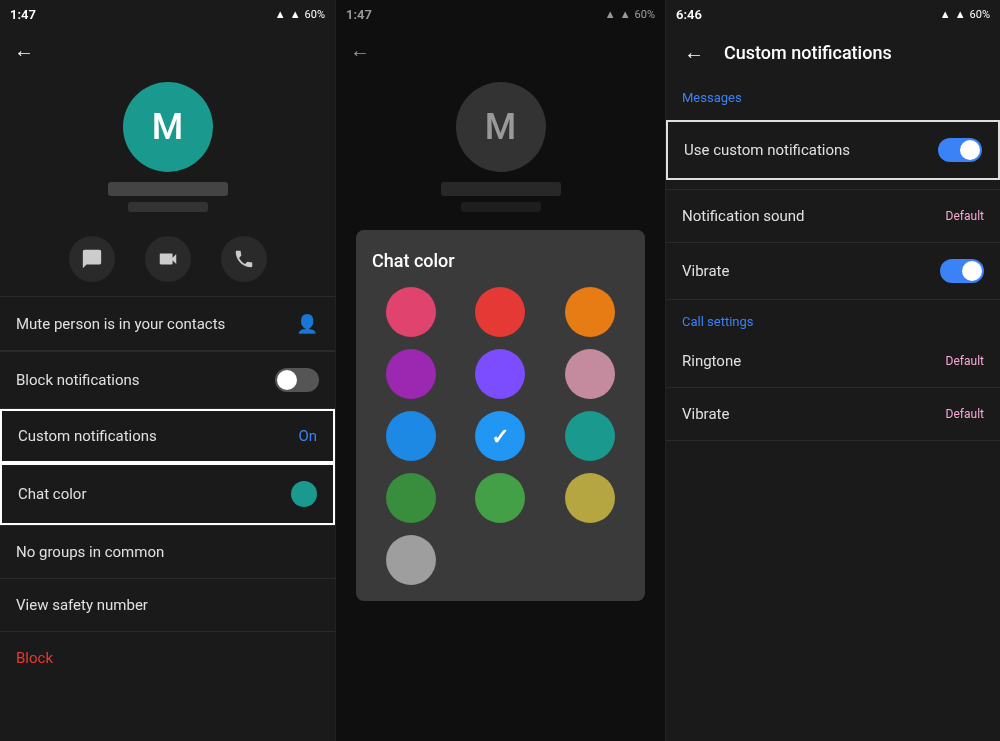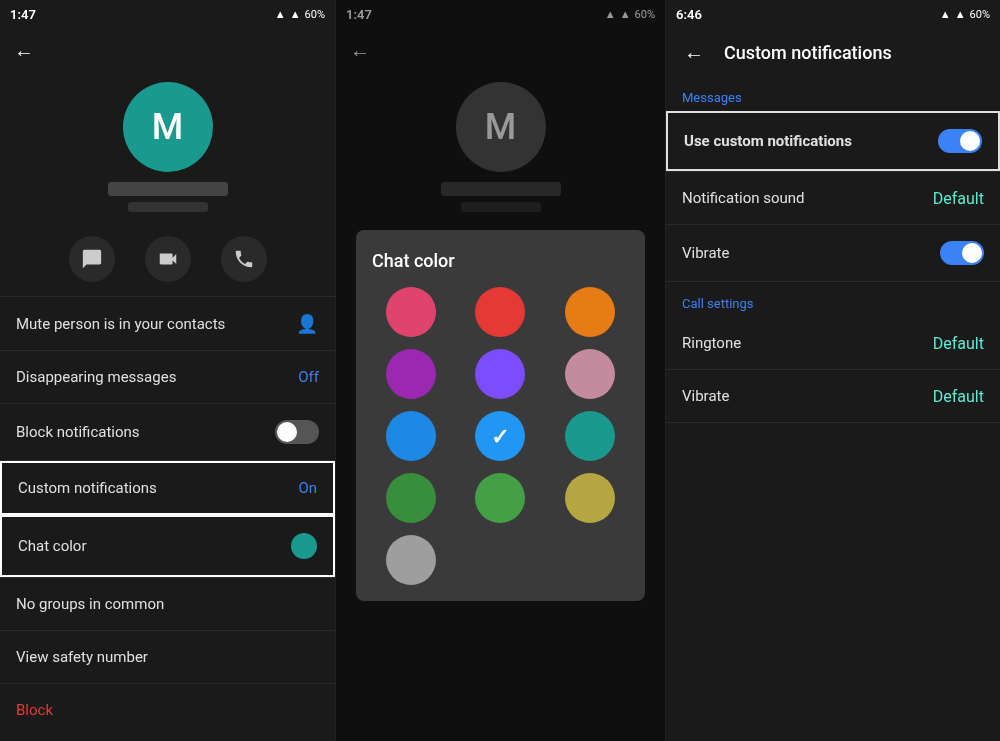--- a/index.html
+++ b/index.html
@@ -222,38 +222,37 @@
       align-items: center;
       justify-content: space-between;
       padding: 16px 16px;
       min-height: 52px;
     }
     .setting-label {
       color: #e0e0e0;
       font-size: 15px;
     }
     .setting-value {
-      color: #5eead4;
-      font-size: 16px;
+      color: #f9a8d4;
+      font-size: 12px;
     }
     .panel-3-header {
       display: flex;
       align-items: center;
       padding: 8px 14px;
       gap: 16px;
     }
     .panel-3-title {
       color: #fff;
       font-size: 18px;
       font-weight: 500;
     }
     .use-custom-row {
       border: 2px solid #e0e0e0;
-      margin: 0 0;
-      font-weight: bold;
+      margin: 9px 0;
     }
   </style>
 </head>
 <body>
 
 <div class="panel panel-1">
 
   <div class="status-bar">
     <span class="status-bar-time">1:47</span>
     <div class="status-bar-icons">
@@ -292,24 +291,20 @@
   </div>
 
   <div class="divider"></div>
 
   <div class="list-item">
     <span class="list-item-label">Mute person is in your contacts</span>
     <span class="list-item-icon">👤</span>
   </div>
   <div class="divider"></div>
 
-  <div class="list-item">
-    <span class="list-item-label">Disappearing messages</span>
-    <span class="list-item-value blue-label">Off</span>
-  </div>
   <div class="divider"></div>
 
   <div class="list-item">
     <span class="list-item-label">Block notifications</span>
     <div class="toggle off">
       <div class="toggle-knob"></div>
     </div>
   </div>
   <div class="divider"></div>
 

